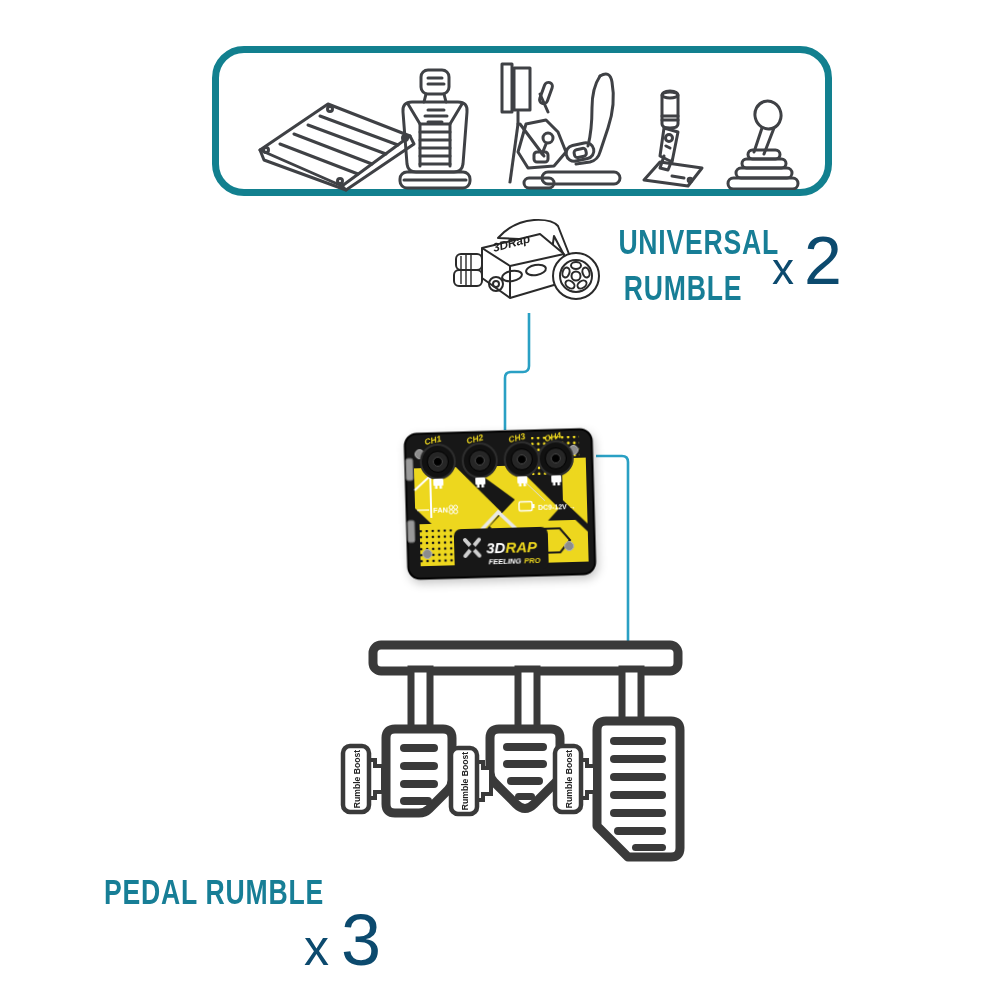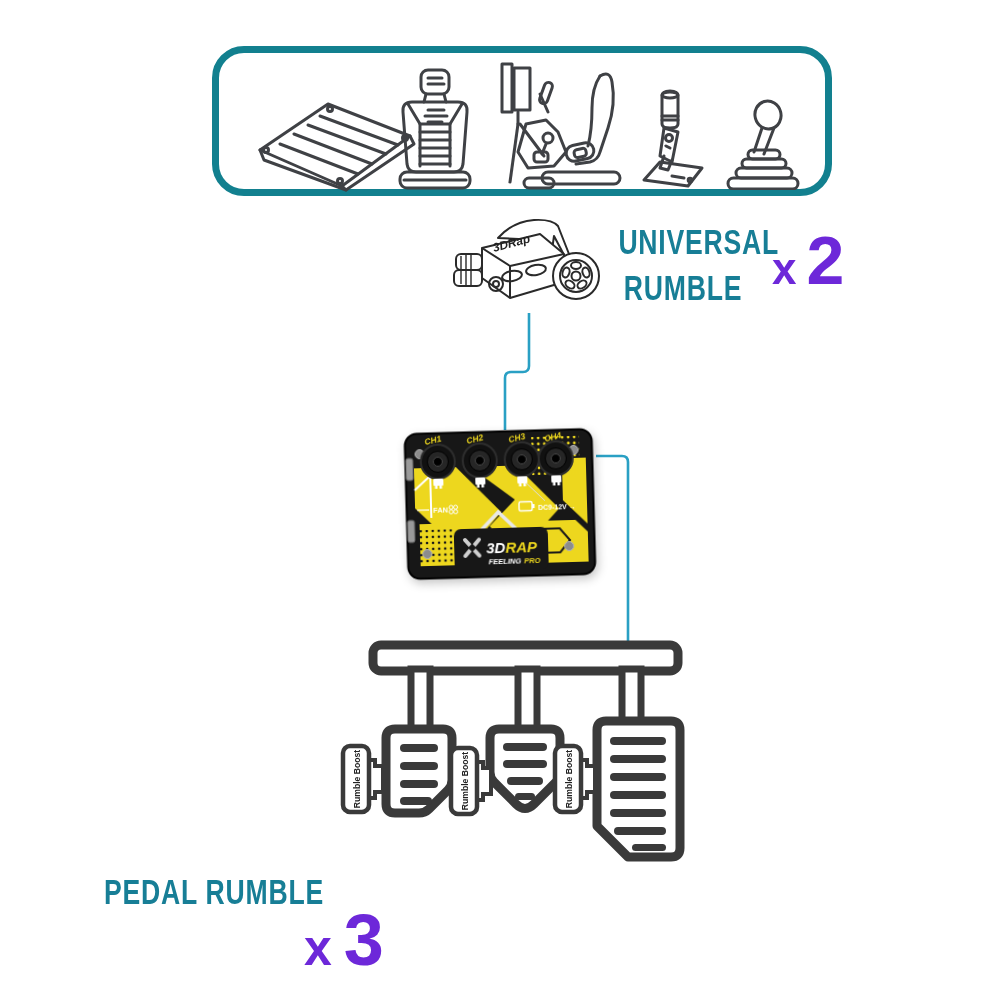--- a/index.html
+++ b/index.html
@@ -9,21 +9,21 @@
   
   #panel{left:212px;top:46px;width:620px;height:150px;box-sizing:border-box;
          border:7px solid #12808F;border-radius:32px;background:#fff;}
   #panel svg{position:absolute;}
   .icon-line{stroke:#3f4145;stroke-width:3;fill:none;stroke-linecap:round;stroke-linejoin:round;}
   
   .teal-title{color:#177E96;font-weight:800;white-space:nowrap;
               transform:scaleX(0.76);letter-spacing:1px;}
   .center-ttl{text-align:center;transform-origin:center;}
   .left-ttl{transform-origin:left center;}
-  .mult{color:#6d28d9;font-weight:700;white-space:nowrap;line-height:1;}
+  .mult{color:#0c4a6e;font-weight:400;white-space:nowrap;line-height:1;}
   .mult .mx{font-size:44px;vertical-align:baseline;}
   .mult .mv{font-size:68px;vertical-align:baseline;margin-left:10px;}
   .mult2 .mx{font-size:50px;}
   .mult2 .mv{font-size:72px;margin-left:12px;}
   
   #ctrlbox{left:405px;top:430px;width:190px;height:148px;transform:rotate(-1.6deg);
            filter:drop-shadow(2px 4px 5px rgba(0,0,0,.22));}
   svg text{font-family:"Liberation Sans",sans-serif;}
 </style>
 </head>

